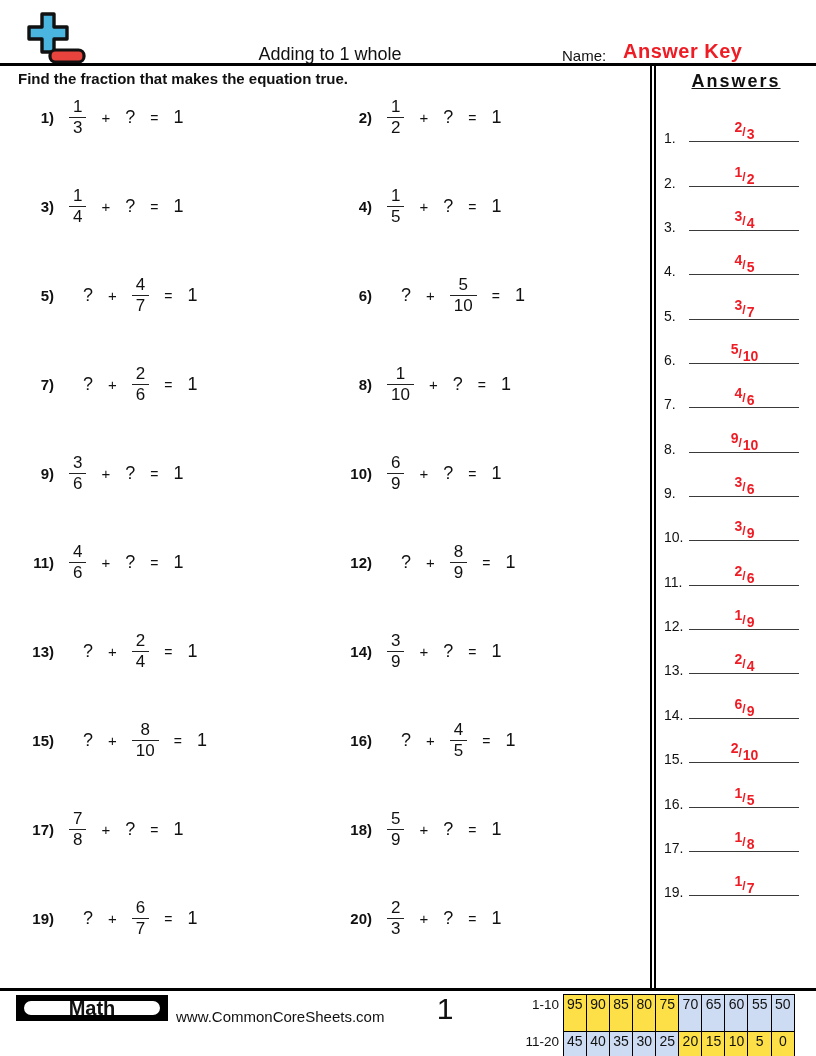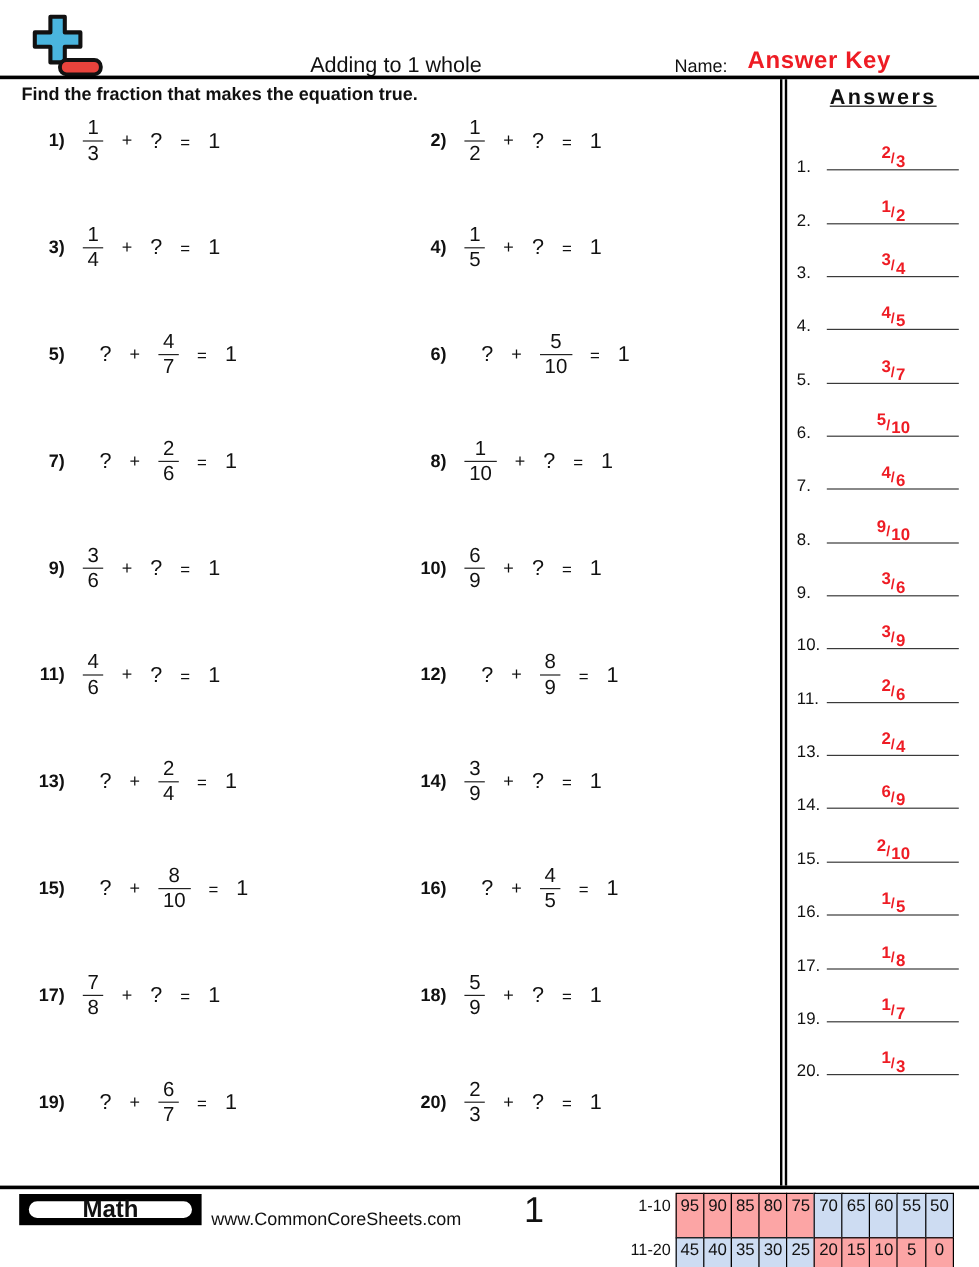--- a/index.html
+++ b/index.html
@@ -60,21 +60,21 @@
     display:flex; align-items:center; justify-content:center; font-size:20px; font-weight:bold;
   }
   .site-url { position:absolute; left:176px; top:1008px; font-size:15px; }
   .page-number { position:absolute; left:400px; top:992px; width:90px; text-align:center; font-size:30px; }
   .score { position:absolute; left:513px; top:994px; }
   .score-row { display:flex; height:38px; }
   .score-row + .score-row { margin-top:-1.4px; }
   .score-label { width:46px; text-align:right; padding-right:5px; font-size:13.5px; line-height:21px; }
   .score-cell {
     width:22.5px; border:1.4px solid #000; margin-left:-1.4px;
-    text-align:center; font-size:14px; line-height:18.5px; background:#fca5a5;
+    text-align:center; font-size:14px; line-height:18.5px; background:#fde047;
   }
   .score-cell.hl { background:var(--highlight-blue); }
 </style>
 </head>
 <body>
 
 <div class="page">
 
   <div class="logo">
     <svg width="64" height="56" viewBox="0 0 64 56">
@@ -416,20 +416,27 @@
         </div>
 
         <div class="answer-row">
           <span class="alabel">11.</span>
           <span class="aline"></span>
           <span class="afrac">
             <span class="an">2</span><span class="as">/</span><span class="ad">6</span>
           </span>
         </div>
 
+        <div class="answer-row">
+          <span class="alabel">12.</span>
+          <span class="aline"></span>
+          <span class="afrac">
+            <span class="an">1</span><span class="as">/</span><span class="ad">9</span>
+          </span>
+        </div>
 
         <div class="answer-row">
           <span class="alabel">13.</span>
           <span class="aline"></span>
           <span class="afrac">
             <span class="an">2</span><span class="as">/</span><span class="ad">4</span>
           </span>
         </div>
 
         <div class="answer-row">
@@ -466,27 +473,20 @@
 
 
         <div class="answer-row">
           <span class="alabel">19.</span>
           <span class="aline"></span>
           <span class="afrac">
             <span class="an">1</span><span class="as">/</span><span class="ad">7</span>
           </span>
         </div>
 
-        <div class="answer-row">
-          <span class="alabel">20.</span>
-          <span class="aline"></span>
-          <span class="afrac">
-            <span class="an">1</span><span class="as">/</span><span class="ad">3</span>
-          </span>
-        </div>
       </div>
   </div>
 
   <div class="footer-line"></div>
   <div class="math-badge">
     <div class="math-pill">Math</div>
   </div>
   <div class="site-url">www.CommonCoreSheets.com</div>
   <div class="page-number">1</div>
 

